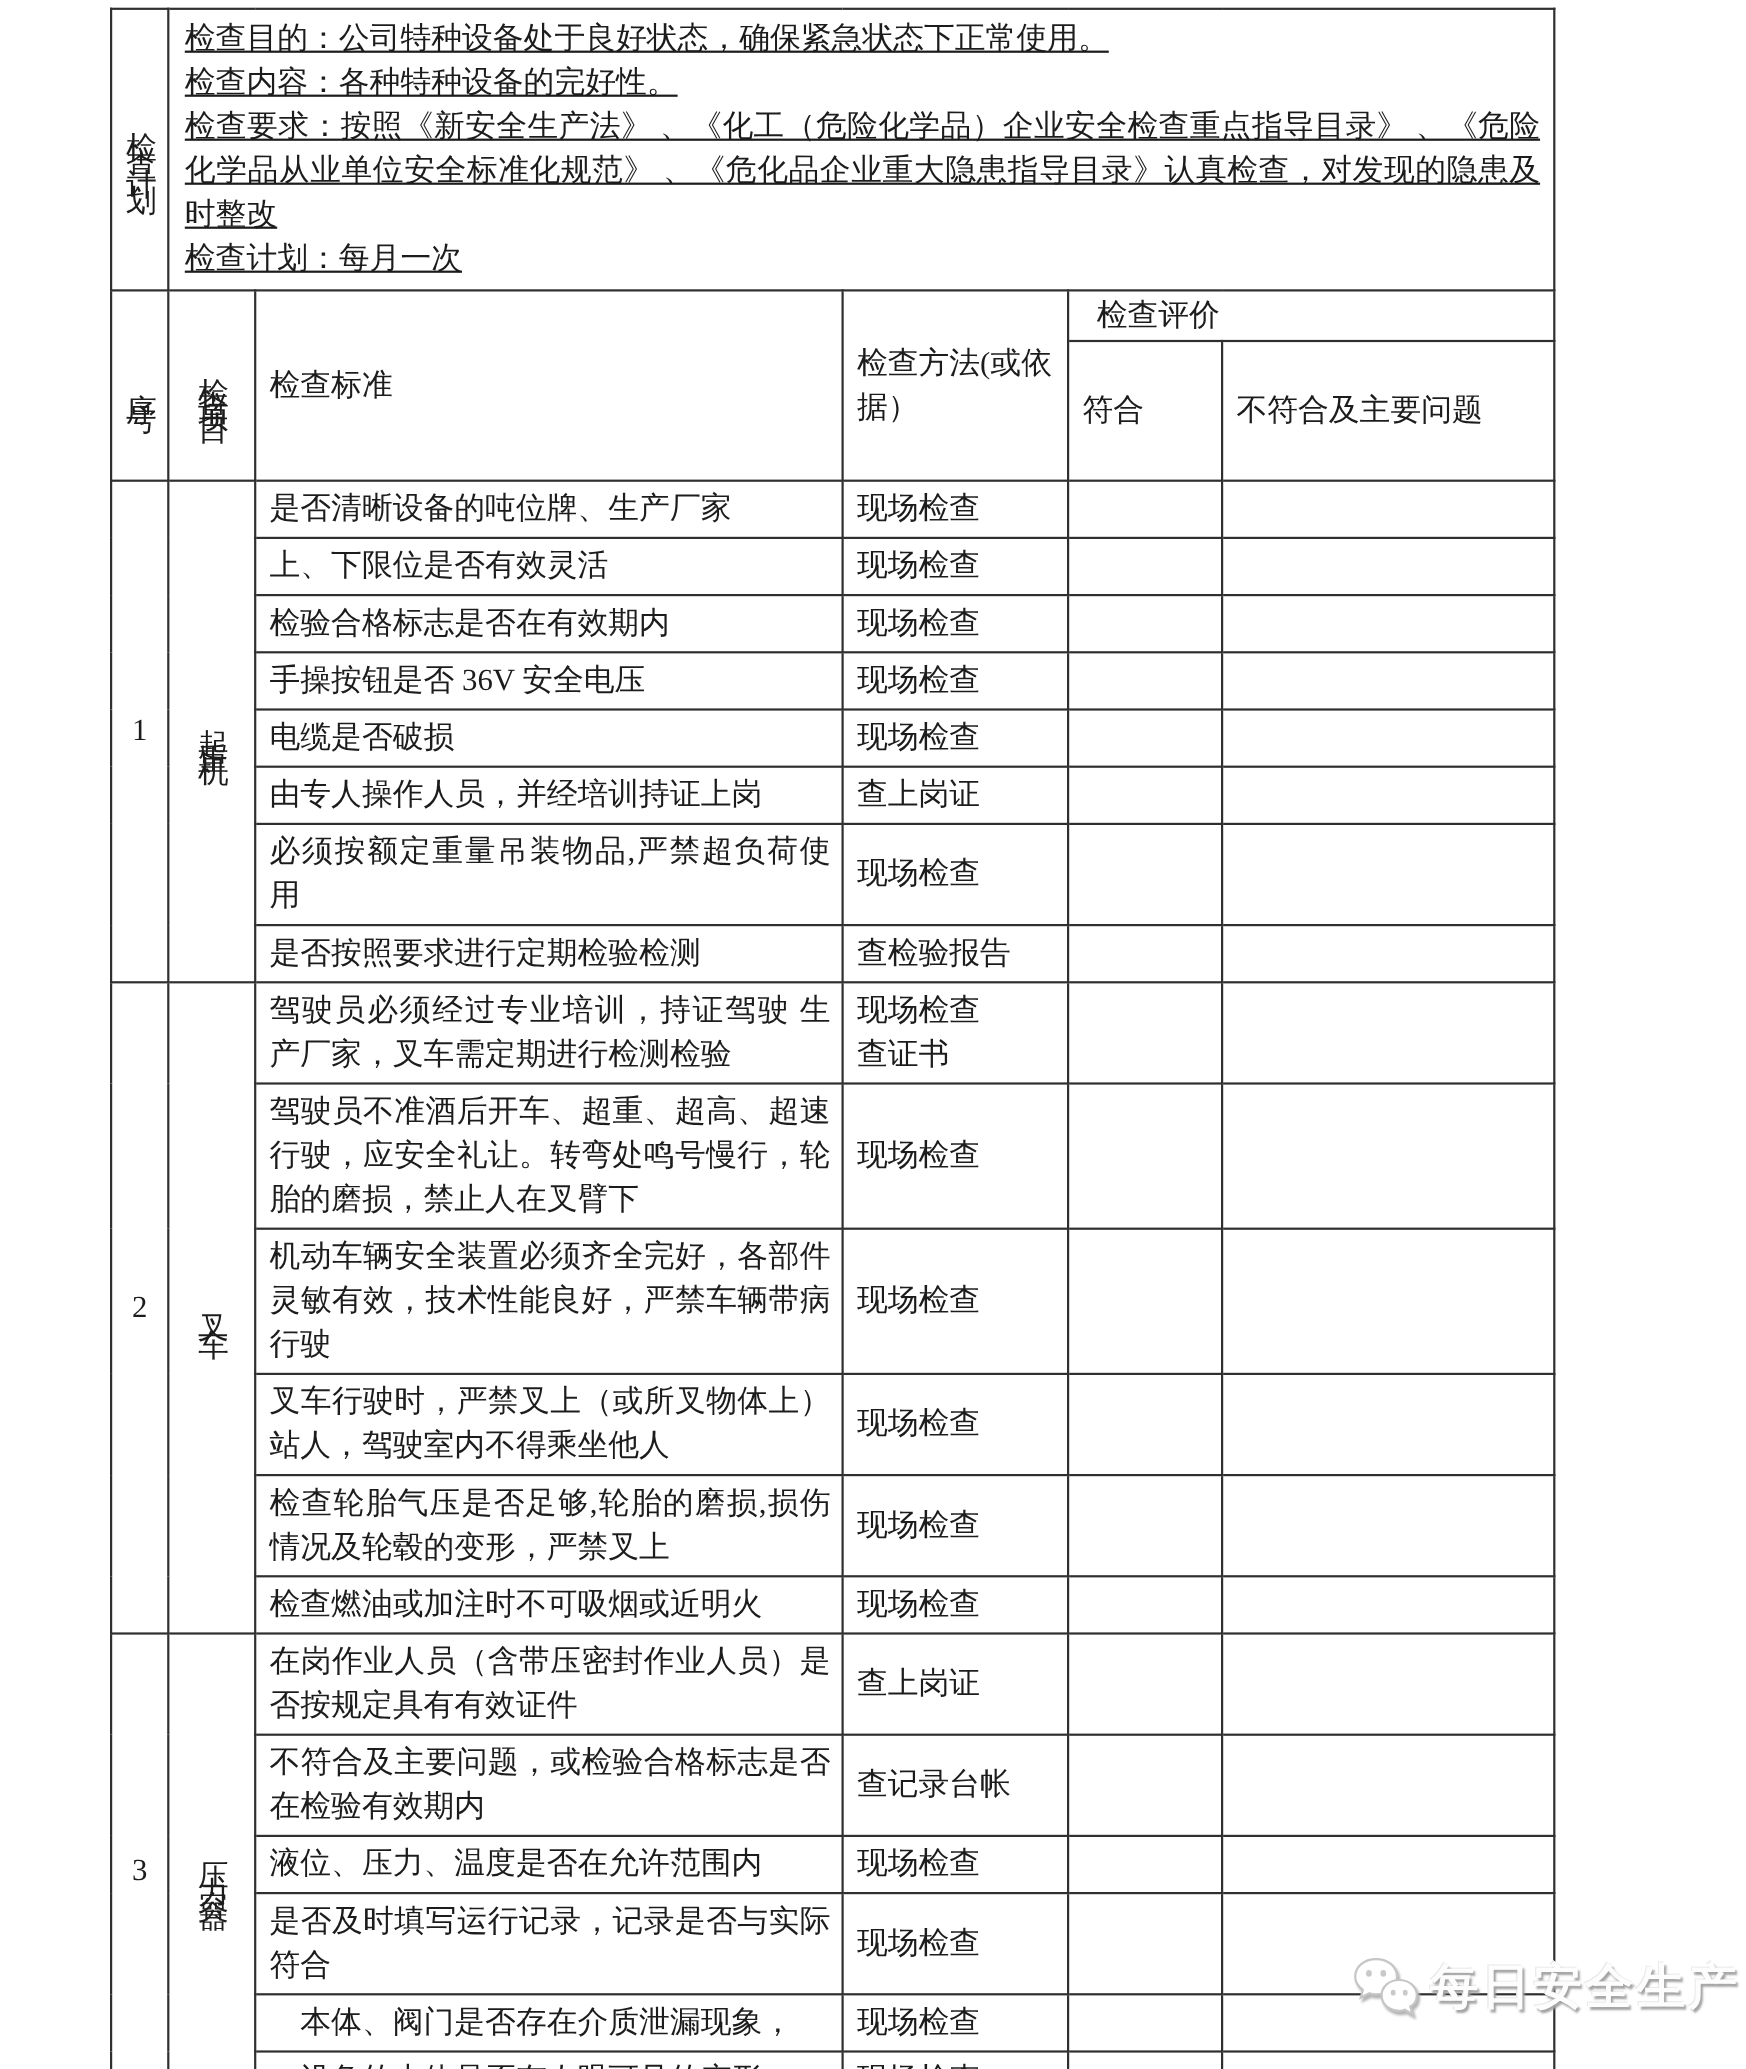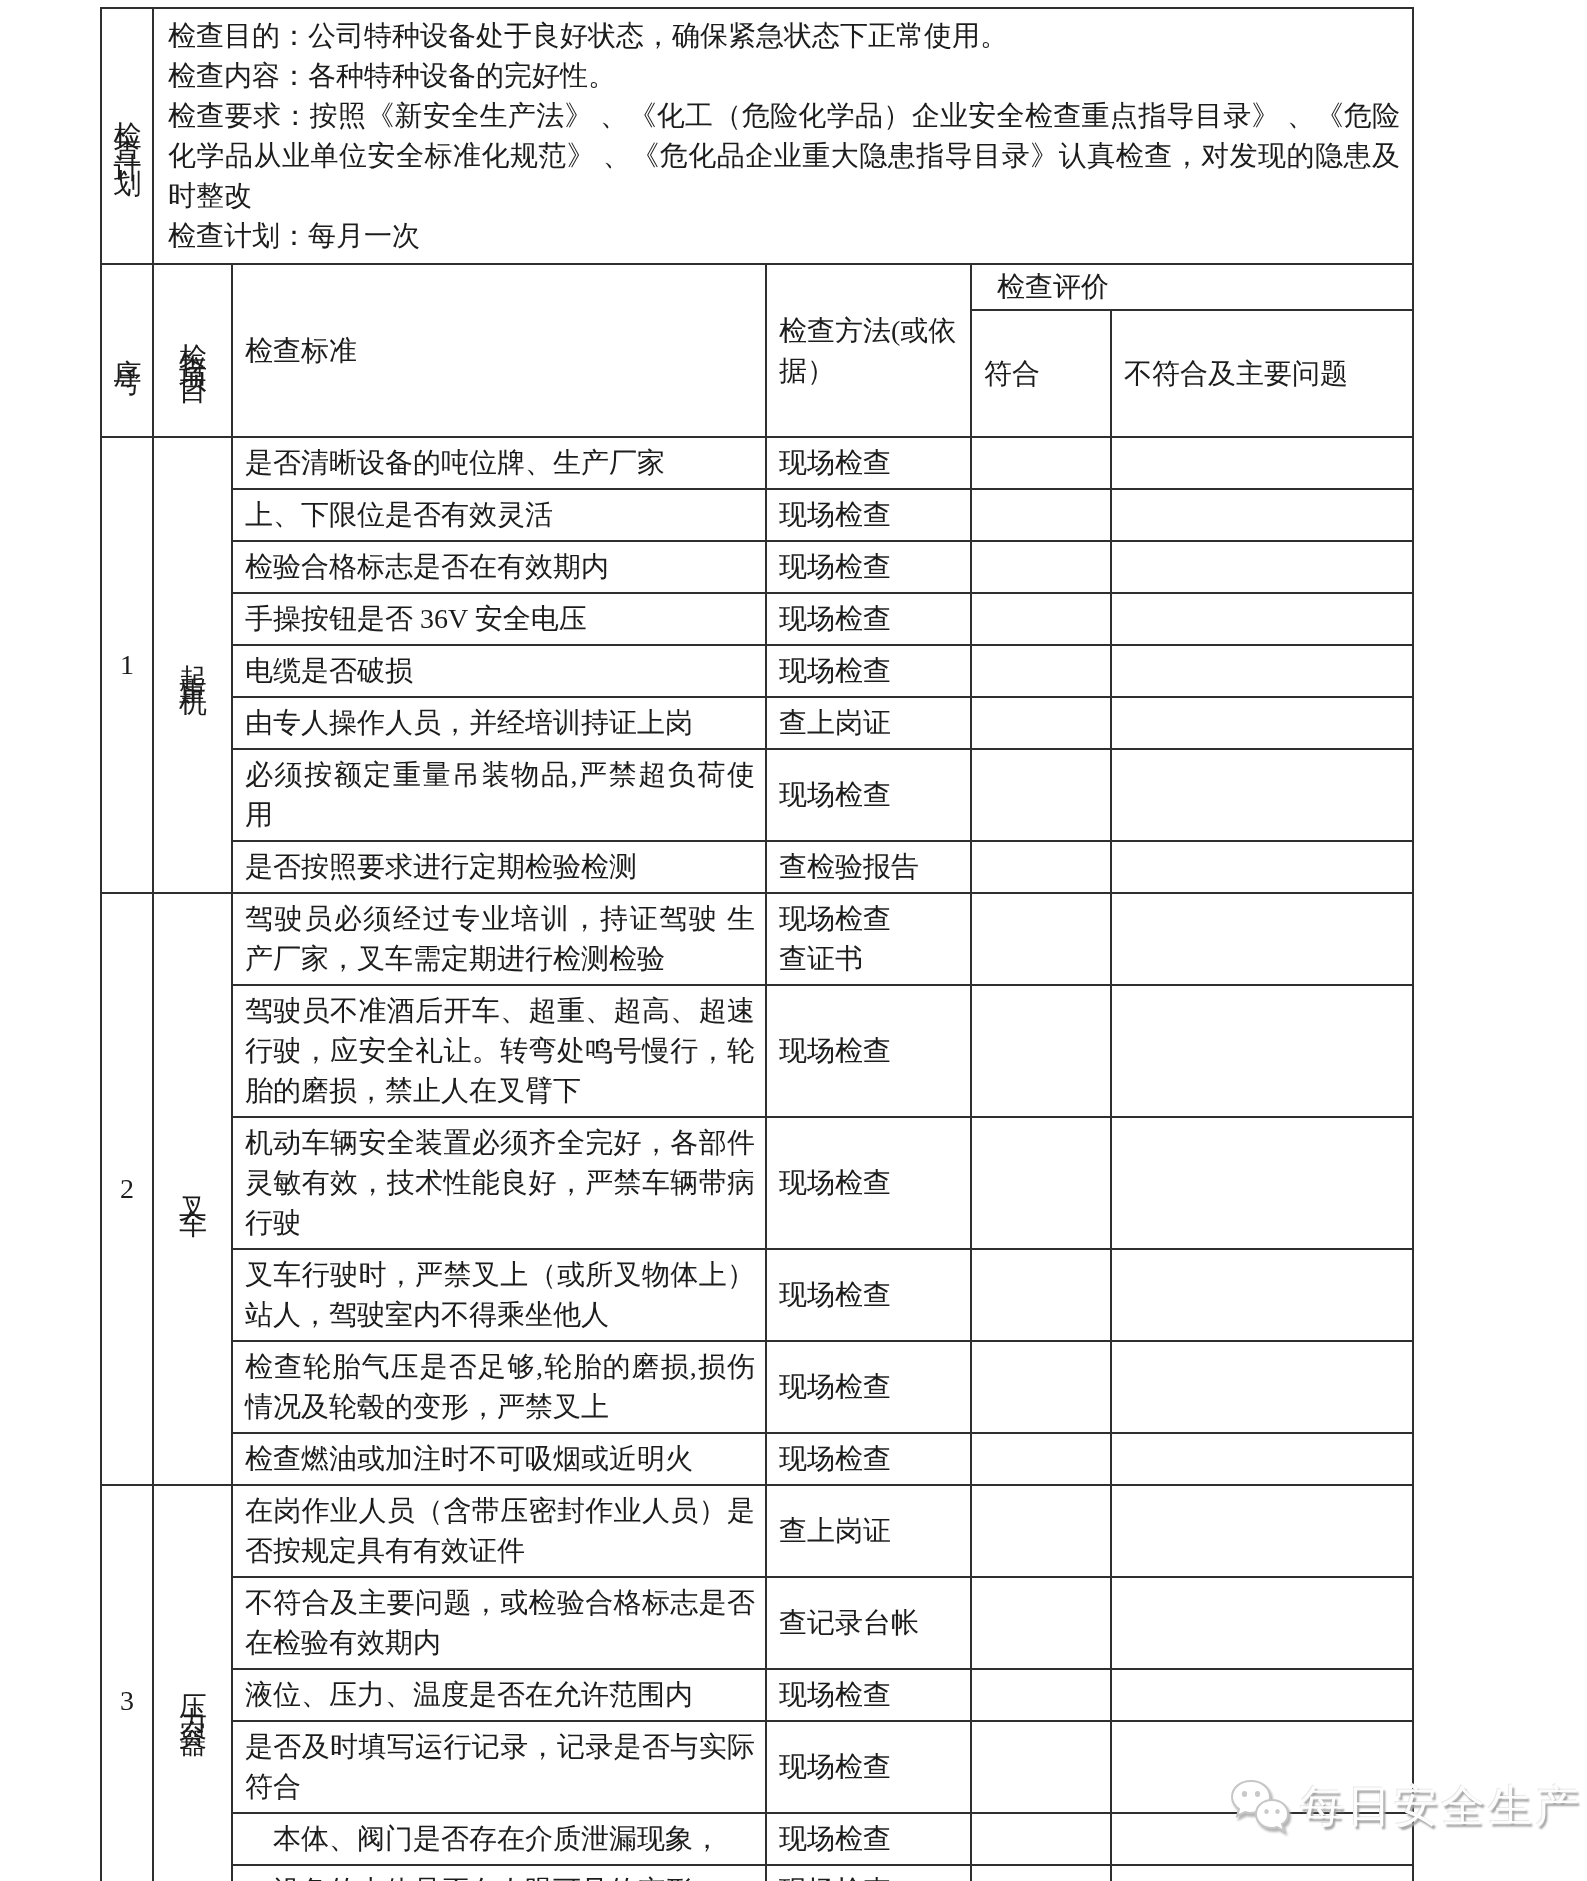--- a/index.html
+++ b/index.html
@@ -17,21 +17,21 @@
   td{
     border:2px solid #2f2f2f;
     font-size:28px;line-height:40px;
     vertical-align:middle;
     padding:5px 10px 5px 12px;
     word-break:break-all;
   }
   td.center{text-align:center;padding:4px 2px;}
 
   
-  td.plan-cell{padding:7px 12px 7px 14px;}
+  td.plan-cell{padding:7px 12px 7px 14px;text-decoration:underline;}
   .plan-p{text-align:justify;}
 
   
   .vtext{
     display:inline-block;
     writing-mode:vertical-lr;
     text-orientation:upright;
     letter-spacing:12px;
     line-height:30px;
     white-space:nowrap;
@@ -52,20 +52,21 @@
   .watermark{
     position:absolute;left:1228px;top:1778px;
     display:flex;align-items:center;gap:8px;
     pointer-events:none;
   }
   .watermark .wm-text{
     font-size:44px;line-height:44px;letter-spacing:3px;
     color:#fdfdfd;
     text-shadow:2px 3px 2px #a3a3a3, -1px -1px 0 #e9e9e9;
     white-space:nowrap;
+    font-weight:bold;
   }
   .wm-icon{filter:drop-shadow(2px 3px 1px #b5b5b5);}
 </style>
 </head>
 <body>
 
 <div class="page">
 
   <table class="doc">
     <colgroup>

